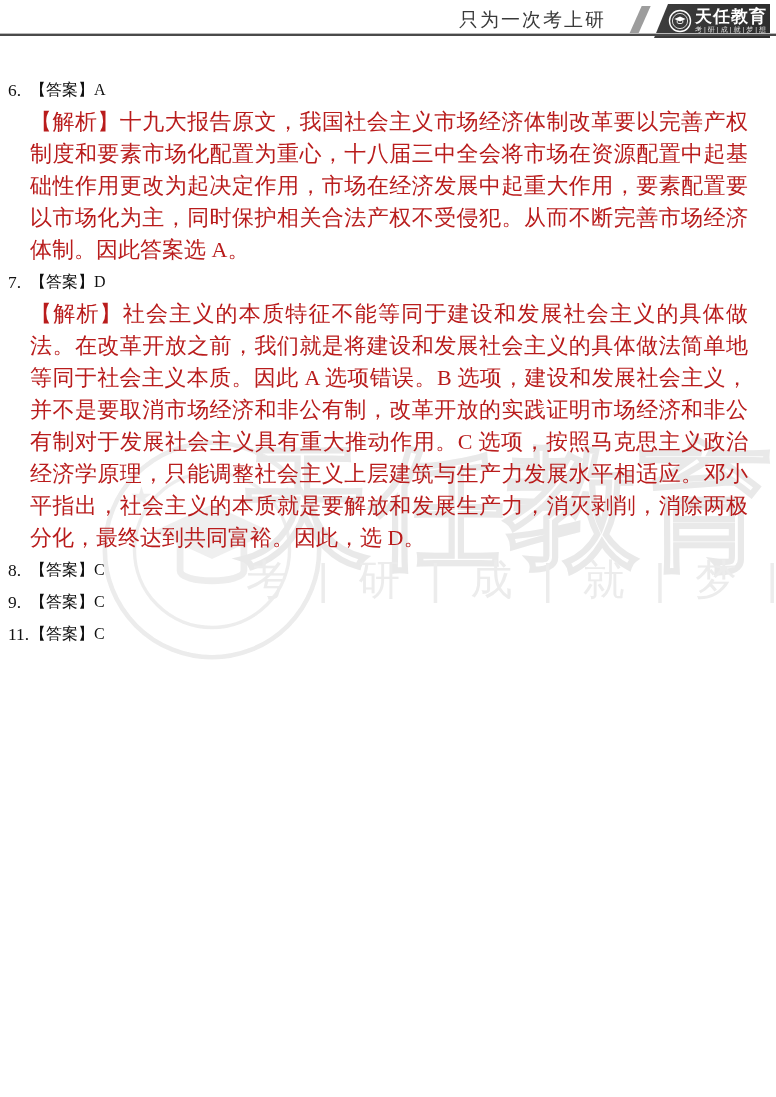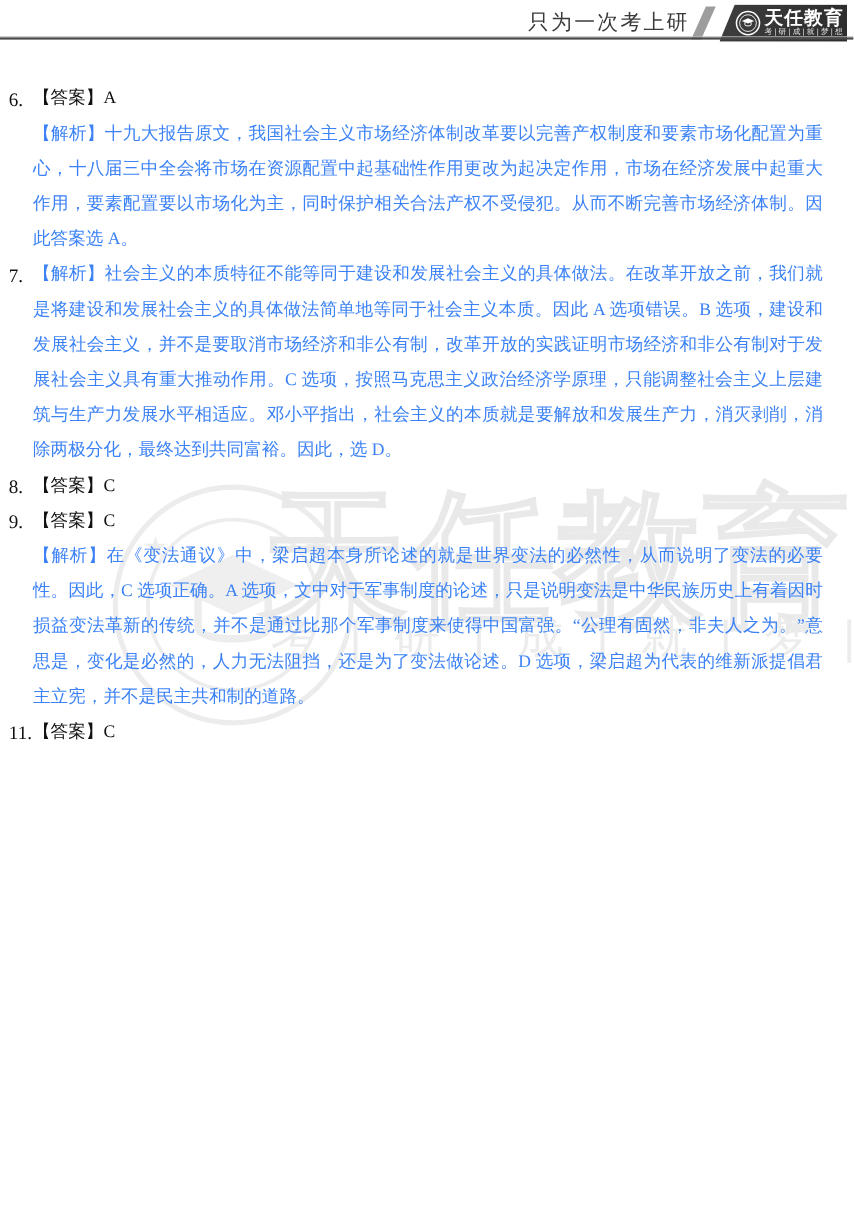--- a/index.html
+++ b/index.html
@@ -8,21 +8,21 @@
     width:776px; height:1097px; background:#ffffff; overflow:hidden;
     font-family:"Liberation Serif","DejaVu Serif",serif;
     color:#111; position:relative;
   }
 
   
   header { position:relative; height:40px; width:776px; z-index:3; }
   .rule-light { position:absolute; left:0; right:0; top:33px; height:1px; background:#b9b9b9; }
   .rule-dark  { position:absolute; left:0; right:0; top:34px; height:2px; background:#4a4a4a; }
   .slogan {
-    position:absolute; top:7px; right:149px;
+    position:absolute; top:7px; right:170px;
     font-family:"Liberation Sans","DejaVu Sans",sans-serif;
     font-size:19px; letter-spacing:2px; color:#3a3a3a; font-weight:500;
     white-space:nowrap;
   }
   .logo-stripe {
     position:absolute; top:6px; right:132px; width:9px; height:30px;
     background:#9d9d9d; transform:skewX(-24deg);
   }
   .logo-banner {
     position:absolute; top:4px; right:6px; width:116px; height:34px;
@@ -59,22 +59,22 @@
 
   
   main { position:relative; z-index:1; padding:34px 28px 0 8px; }
   .qa-item { position:relative; padding-left:22px; }
   .qa-num {
     position:absolute; left:0; top:0;
     font-size:17.4px; line-height:32px; color:#111; white-space:nowrap;
   }
   .qa-answer-line { font-size:16px; line-height:32px; white-space:nowrap; }
   .qa-analysis {
-    font-size:16px; line-height:32px; text-align:justify; text-justify:inter-ideograph;
-    color:#3b82f6;
+    font-size:22px; line-height:32px; text-align:justify; text-justify:inter-ideograph;
+    color:#b91c1c;
   }
   .lbl { letter-spacing:0; }
 </style>
 </head>
 <body>
 
 <div class="watermark">
   <svg class="wm-seal" viewBox="0 0 100 100">
     <circle cx="50" cy="50" r="47" fill="none" stroke="#eaeaea" stroke-width="2"></circle>
     <circle cx="50" cy="50" r="34" fill="none" stroke="#ececec" stroke-width="1.5"></circle>
@@ -109,32 +109,32 @@
 <main>
 
   <div class="qa-item">
     <span class="qa-num">6.</span>
     <div class="qa-answer-line"><span class="lbl">【答案】</span><span>A</span></div>
     <p class="qa-analysis"><span class="lbl">【解析】</span><span>十九大报告原文，我国社会主义市场经济体制改革要以完善产权制度和要素市场化配置为重心，十八届三中全会将市场在资源配置中起基础性作用更改为起决定作用，市场在经济发展中起重大作用，要素配置要以市场化为主，同时保护相关合法产权不受侵犯。从而不断完善市场经济体制。因此答案选 A。</span></p>
   </div>
 
   <div class="qa-item">
     <span class="qa-num">7.</span>
+    <div class="qa-answer-line"><span class="lbl">【答案】</span><span>D</span></div>
     <p class="qa-analysis"><span class="lbl">【解析】</span><span>社会主义的本质特征不能等同于建设和发展社会主义的具体做法。在改革开放之前，我们就是将建设和发展社会主义的具体做法简单地等同于社会主义本质。因此 A 选项错误。B 选项，建设和发展社会主义，并不是要取消市场经济和非公有制，改革开放的实践证明市场经济和非公有制对于发展社会主义具有重大推动作用。C 选项，按照马克思主义政治经济学原理，只能调整社会主义上层建筑与生产力发展水平相适应。邓小平指出，社会主义的本质就是要解放和发展生产力，消灭剥削，消除两极分化，最终达到共同富裕。因此，选 D。</span></p>
   </div>
 
   <div class="qa-item">
     <span class="qa-num">8.</span>
     <div class="qa-answer-line"><span class="lbl">【答案】</span><span>C</span></div>
   </div>
 
   <div class="qa-item">
     <span class="qa-num">9.</span>
     <div class="qa-answer-line"><span class="lbl">【答案】</span><span>C</span></div>
-    <p class="qa-analysis"><span class="lbl">【解析】</span><span>在《变法通议》中，梁启超本身所论述的就是世界变法的必然性，从而说明了变法的必要性。因此，C 选项正确。A 选项，文中对于军事制度的论述，只是说明变法是中华民族历史上有着因时损益变法革新的传统，并不是通过比那个军事制度来使得中国富强。“公理有固然，非夫人之为。”意思是，变化是必然的，人力无法阻挡，还是为了变法做论述。D 选项，梁启超为代表的维新派提倡君主立宪，并不是民主共和制的道路。</span></p>
   </div>
 
 
   <div class="qa-item">
     <span class="qa-num">11.</span>
     <div class="qa-answer-line"><span class="lbl">【答案】</span><span>C</span></div>
   </div>
 
 </main>
 

